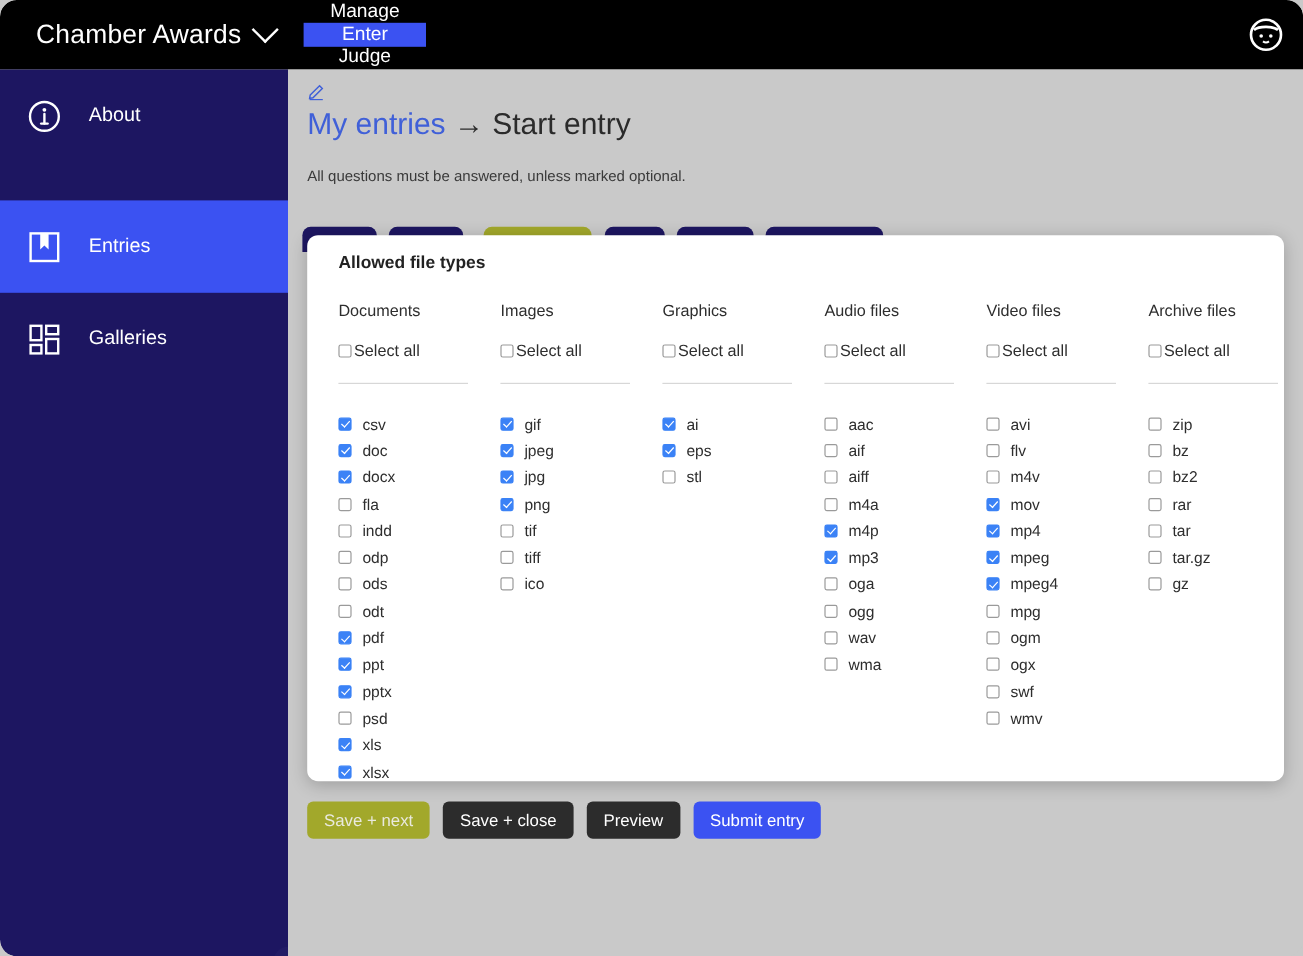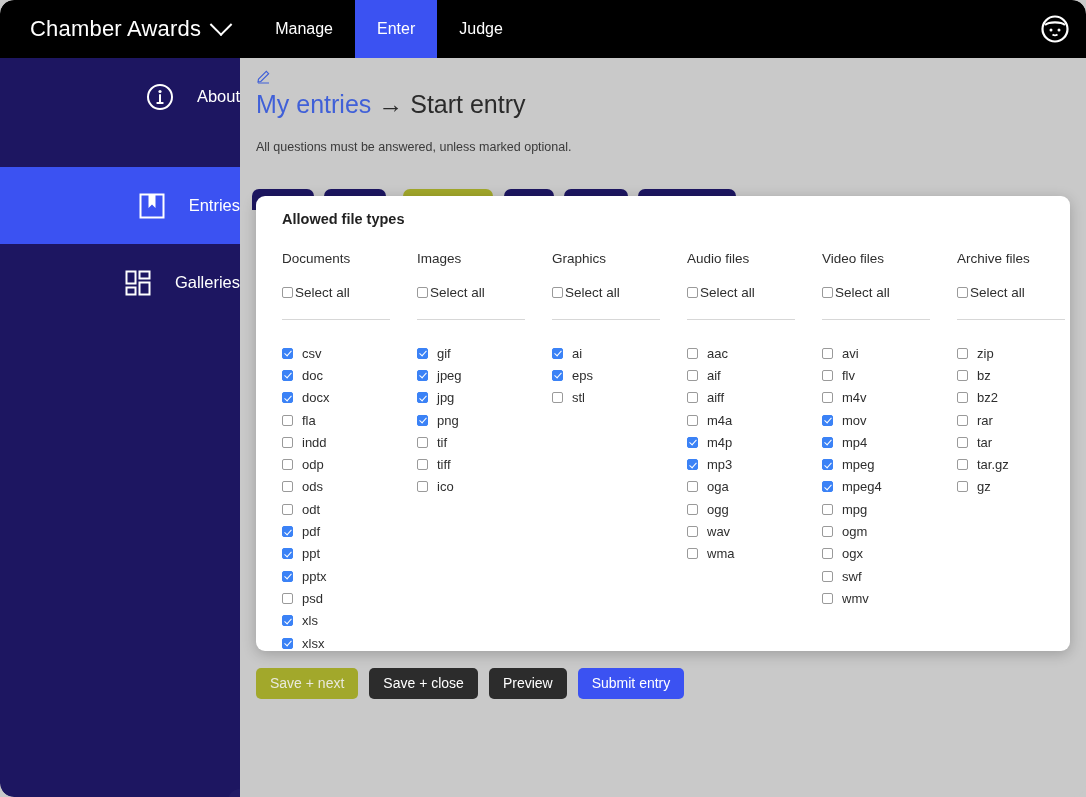--- a/index.html
+++ b/index.html
@@ -48,21 +48,20 @@
   
   .sidebar{
     position:absolute;left:0;top:58px;width:240px;height:739px;
     background:#1d1661;
     border-bottom-left-radius:14px;
   }
   .side-item{
     height:77px;display:flex;align-items:center;gap:22px;
     padding-left:22px;color:#fff;font-size:16.5px;
     box-sizing:border-box;
-    justify-content:flex-end;
   }
   .side-item.active{background:#3b52f2;margin-top:32px;}
   .side-icon{width:30px;height:30px;display:flex;align-items:center;justify-content:center;}
   .side-icon svg{display:block;}
   .side-handle{
     position:absolute;left:228px;top:731px;
     width:24px;height:24px;border-radius:50%;
     background:#26206a;opacity:.55;
   }
 
@@ -171,21 +170,21 @@
 </head>
 <body>
 
 <div class="app">
 
   <div class="topbar">
     <div class="brand">
       <span>Chamber Awards</span>
       <span class="caret"></span>
     </div>
-    <div id="navtabs" style="display:flex;">
+    <div id="navtabs" style="display:flex;flex-direction:column;">
         <div class="navtab">
           <span>Manage</span>
         </div>
         <div class="navtab active">
           <span>Enter</span>
         </div>
         <div class="navtab">
           <span>Judge</span>
         </div>
       </div>

